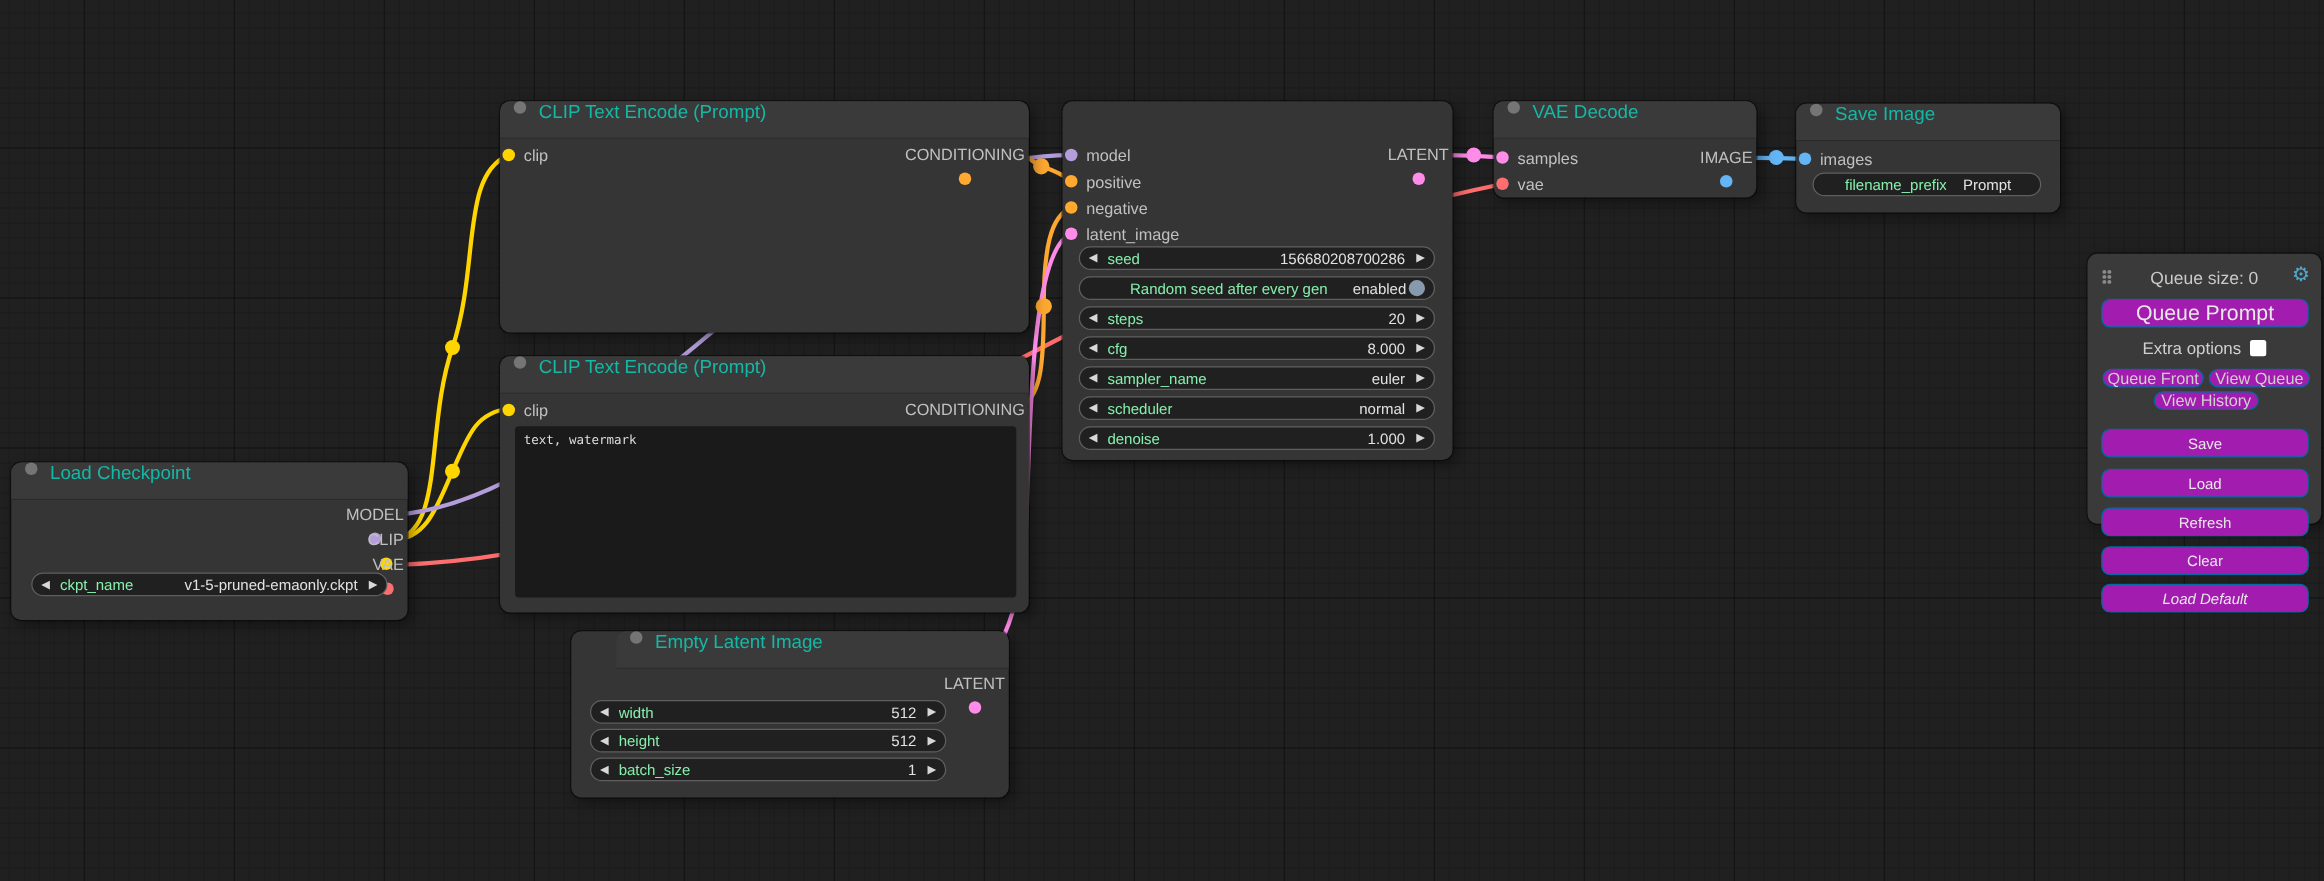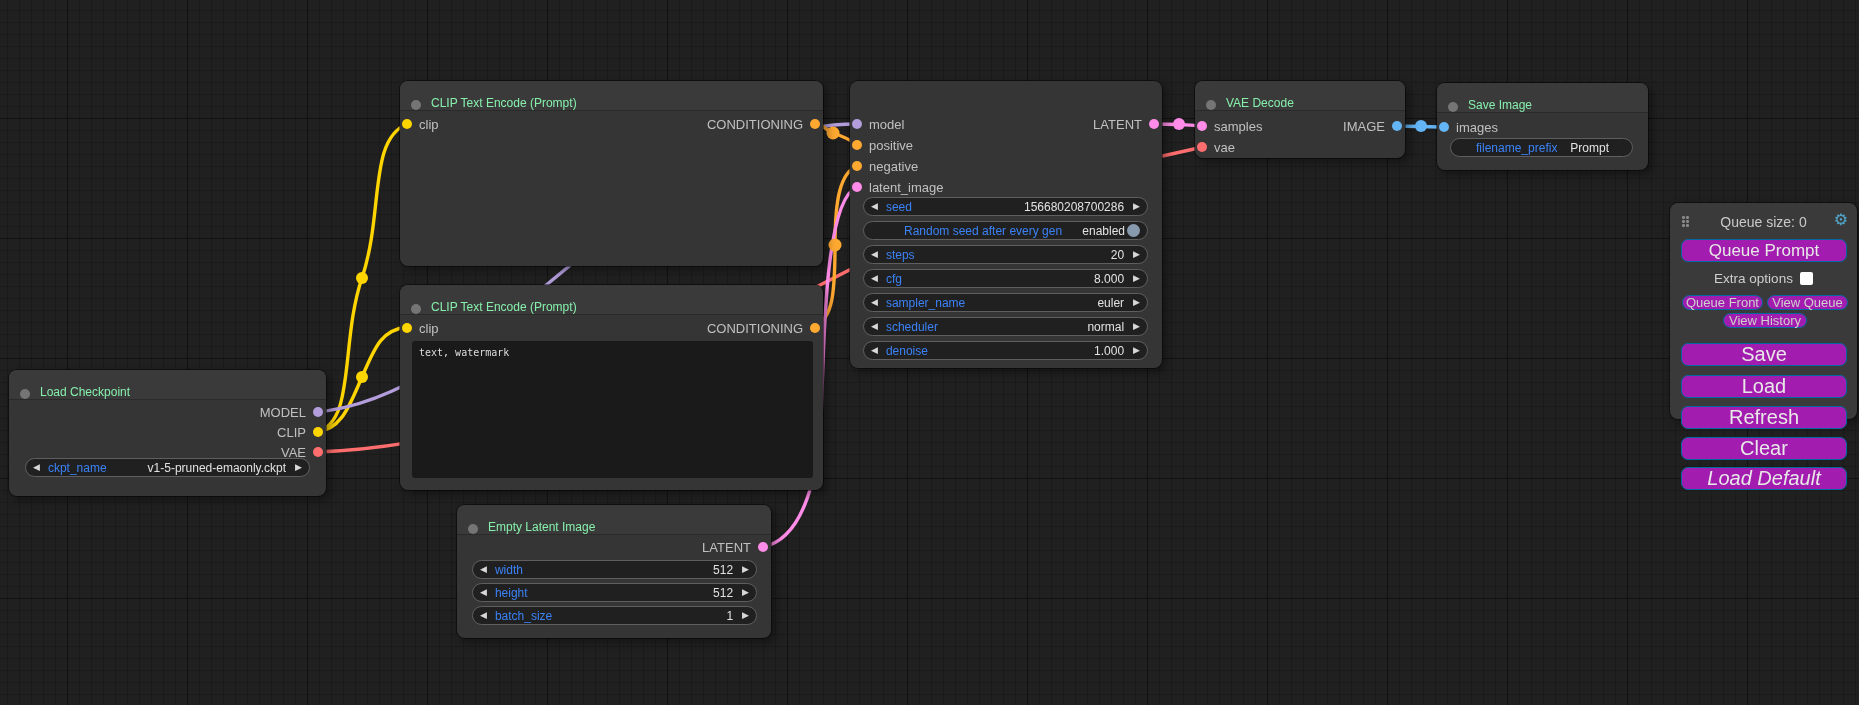--- a/index.html
+++ b/index.html
@@ -14,64 +14,64 @@
       linear-gradient(90deg, rgba(0,0,0,.16) 1px, transparent 1px);
     background-size:120px 120px,120px 120px,12px 12px,12px 12px;
     background-position:-53px -2px,-53px -2px,-5px -2px,-5px -2px;
   }
   .wires{position:absolute;left:0;top:0;z-index:1;}
   .node{
     position:absolute;background:#353535;border-radius:8px;z-index:2;
     box-shadow:0 0 0 1px rgba(0,0,0,.45), 4px 4px 10px rgba(0,0,0,.4);
   }
   .node-title{
-    height:30px;display:flex;align-items:flex-end;gap:10px;padding:0 11px;
-    color:#86efac;font-size:12px;background:#3a3a3a;
+    height:30px;display:flex;align-items:flex-start;gap:10px;padding:0 11px;
+    color:#14b8a6;font-size:15px;background:#3a3a3a;
     border-bottom:1px solid #2a2a2a;border-radius:8px 8px 0 0;box-sizing:border-box;
   }
   .title-dot{width:10px;height:10px;border-radius:50%;background:#757575;flex:0 0 auto;}
   .slot{position:absolute;display:flex;align-items:center;gap:7px;height:16px;
         font-size:13px;color:#c0c0c0;white-space:nowrap;}
   .slot.in{left:2px;}
-  .slot.out{right:3px;}
+  .slot.out{right:3px;flex-direction:column;}
   .slot-dot{width:10px;height:10px;border-radius:50%;flex:0 0 auto;}
   .c-model{background:#B39DDB;} .c-clip{background:#FFD500;} .c-vae{background:#FF6E6E;}
   .c-cond{background:#FFA931;}  .c-latent{background:#FF8CE8;} .c-image{background:#64B5F6;}
   .prompt{
     position:absolute;background:#1a1a1a;border-radius:3px;color:#dedede;
     font-family:"DejaVu Sans Mono",monospace;font-size:10px;line-height:14px;
     padding:5px 7px;white-space:pre-wrap;box-sizing:border-box;overflow:hidden;
   }
   .pill{
     position:absolute;height:19px;background:#202020;border:1px solid #5f5f5f;
     border-radius:10px;display:flex;align-items:center;box-sizing:border-box;
     font-size:12px;padding:0 7px;color:#b0b0b0;white-space:nowrap;
   }
   .pill .arrow{font-size:9px;color:#d8d8d8;line-height:1;}
-  .pill .wlabel{margin-left:8px;color:#3b82f6;overflow:hidden;}
+  .pill .wlabel{margin-left:8px;color:#86efac;overflow:hidden;}
   .pill .wvalue{margin-left:auto;margin-right:9px;color:#e2e2e2;}
   .pill .wvalue.noarrow{margin-right:2px;}
   .toggle-knob{width:13px;height:13px;border-radius:50%;background:#8699AD;flex:0 0 auto;}
   .panel{
     position:absolute;left:1670px;top:203px;width:187px;height:216px;z-index:3;
     background:#3a3a3a;border-radius:8px;
     box-shadow:0 0 0 1px rgba(0,0,0,.4), 4px 4px 12px rgba(0,0,0,.45);
   }
   .panel .hdr{position:absolute;left:0;right:0;top:11px;text-align:center;
               color:#c9c9c9;font-size:14px;}
   .gear{position:absolute;right:9px;top:7px;font-size:16px;color:#52A8CC;cursor:pointer;}
   .drag-handle{position:absolute;left:12px;top:13px;display:grid;
                grid-template-columns:repeat(2,4px);grid-auto-rows:4px;}
   .drag-handle i{width:2.5px;height:2.5px;border-radius:50%;background:#8a8a8a;display:block;}
   .btn{
     position:absolute;background:#a21caf;border:1px solid #0369a1;border-radius:7px;
     color:#e8e8e8;display:flex;align-items:center;justify-content:center;
     box-sizing:border-box;cursor:pointer;text-align:center;
   }
-  .btn.big{left:11px;width:166px;height:23px;font-size:20px;}
+  .btn.big{left:11px;width:166px;height:23px;font-size:12px;}
   .btn.small{height:15px;border-radius:9px;font-size:13px;color:#cfcfcf;}
   .extra-row{position:absolute;left:0;right:0;top:68px;display:flex;align-items:center;
              justify-content:center;gap:7px;color:#cfcfcf;font-size:13.5px;}
   .checkbox{width:13px;height:13px;background:#ffffff;border-radius:2px;}
 </style>
 </head>
 <body>
 
 <svg class="wires" width="1859" height="705">
   <g fill="none" stroke-linecap="round" stroke-width="3.4">
@@ -243,21 +243,21 @@
   <div class="slot in" style="top:36px;">
     <span class="slot-dot c-image"></span>
     <span>images</span>
   </div>
   <div class="pill" style="left:13px;top:55px;width:183px;">
     <span class="wlabel" style="margin-left:18px;">filename_prefix</span>
     <span class="wvalue noarrow" style="margin-right:16px;">Prompt</span>
   </div>
 </div>
 
-<div class="node" style="left:457px;top:505px;width:314px;height:133px;">
+<div class="node" style="left:457px;top:505px;width:314px;height:133px;padding-left:36px;">
   <div class="node-title">
     <span class="title-dot"></span>
     <span>Empty Latent Image</span>
   </div>
   <div class="slot out" style="top:34px;">
     <span>LATENT</span>
     <span class="slot-dot c-latent"></span>
   </div>
   <div class="pill" style="left:15px;top:55px;width:285px;">
     <span class="arrow">◀</span>

